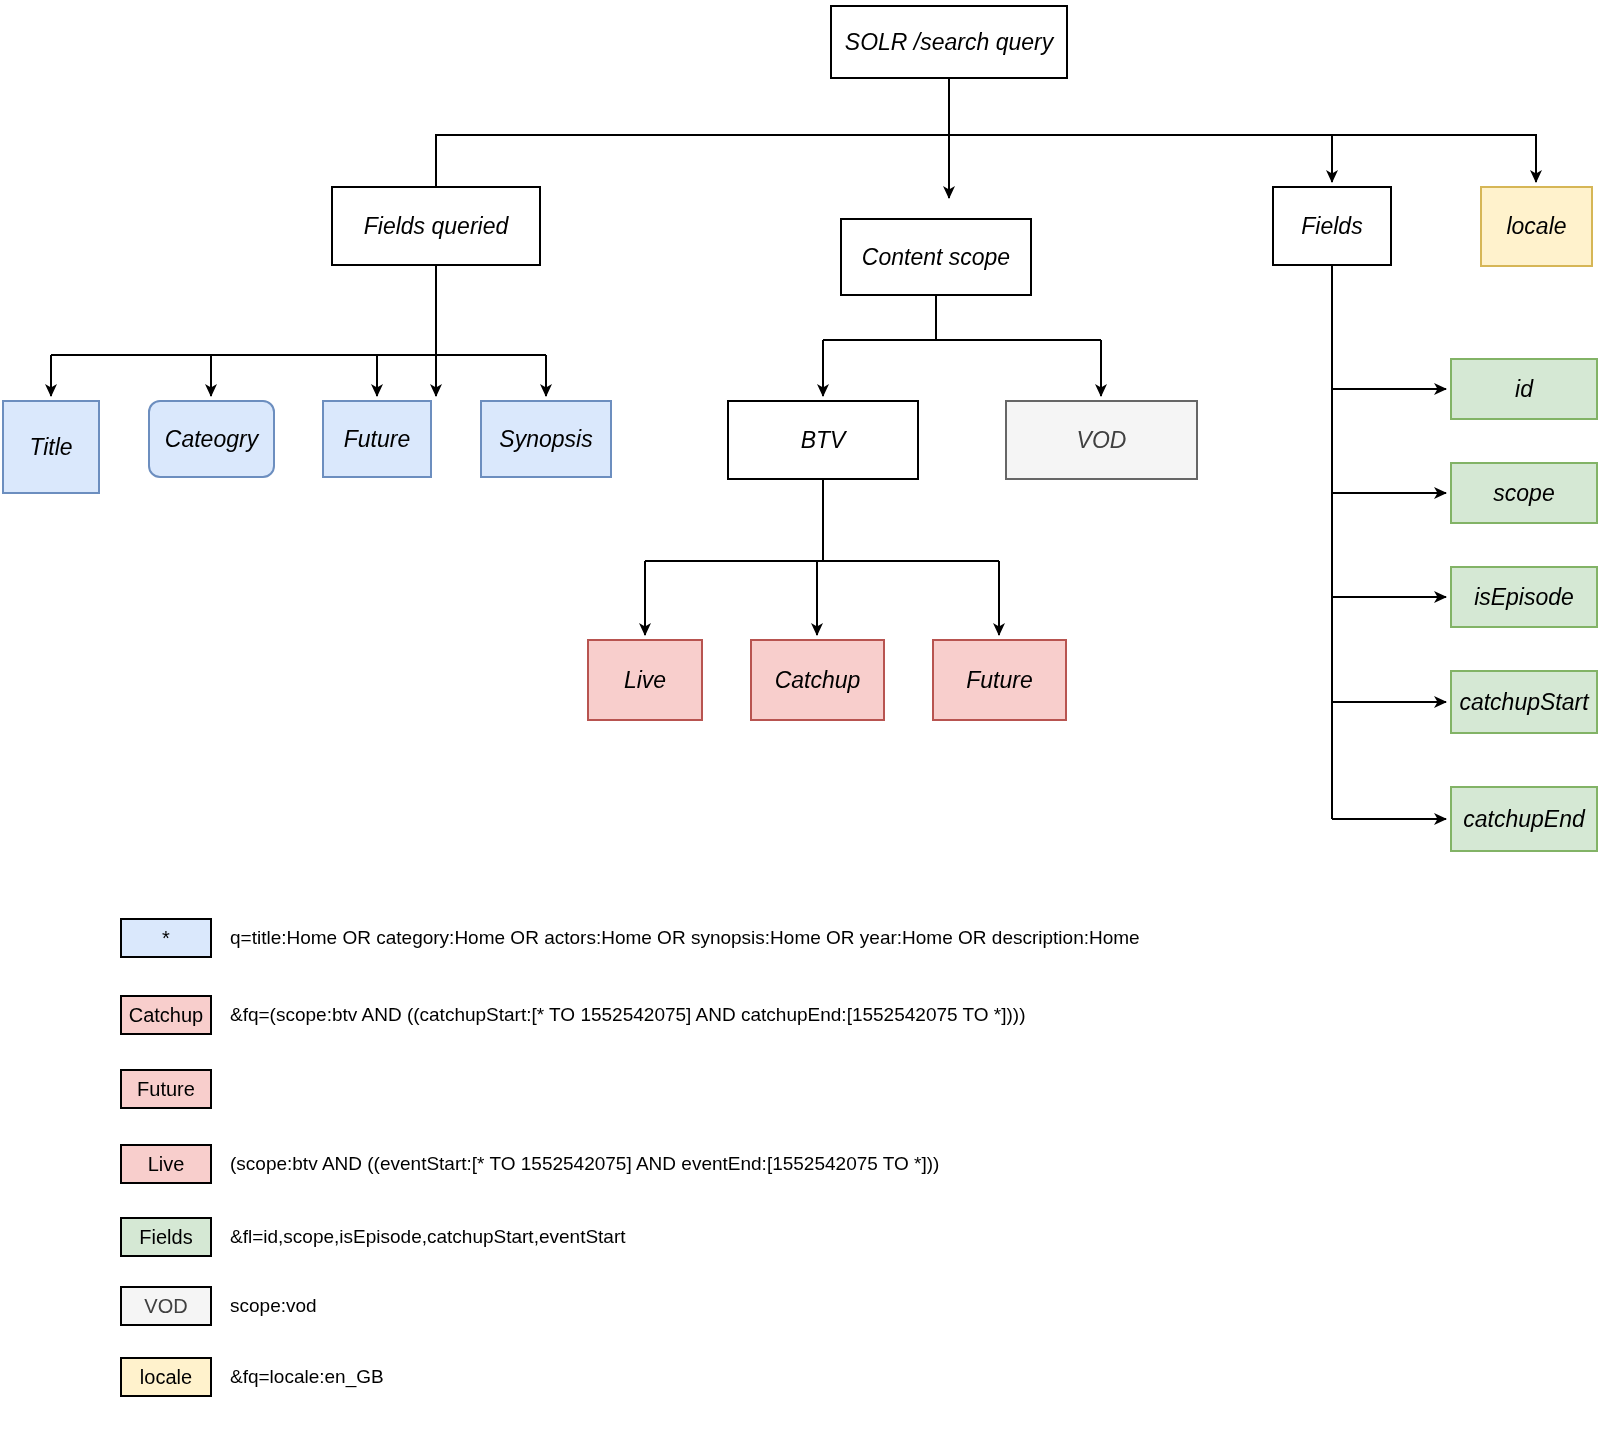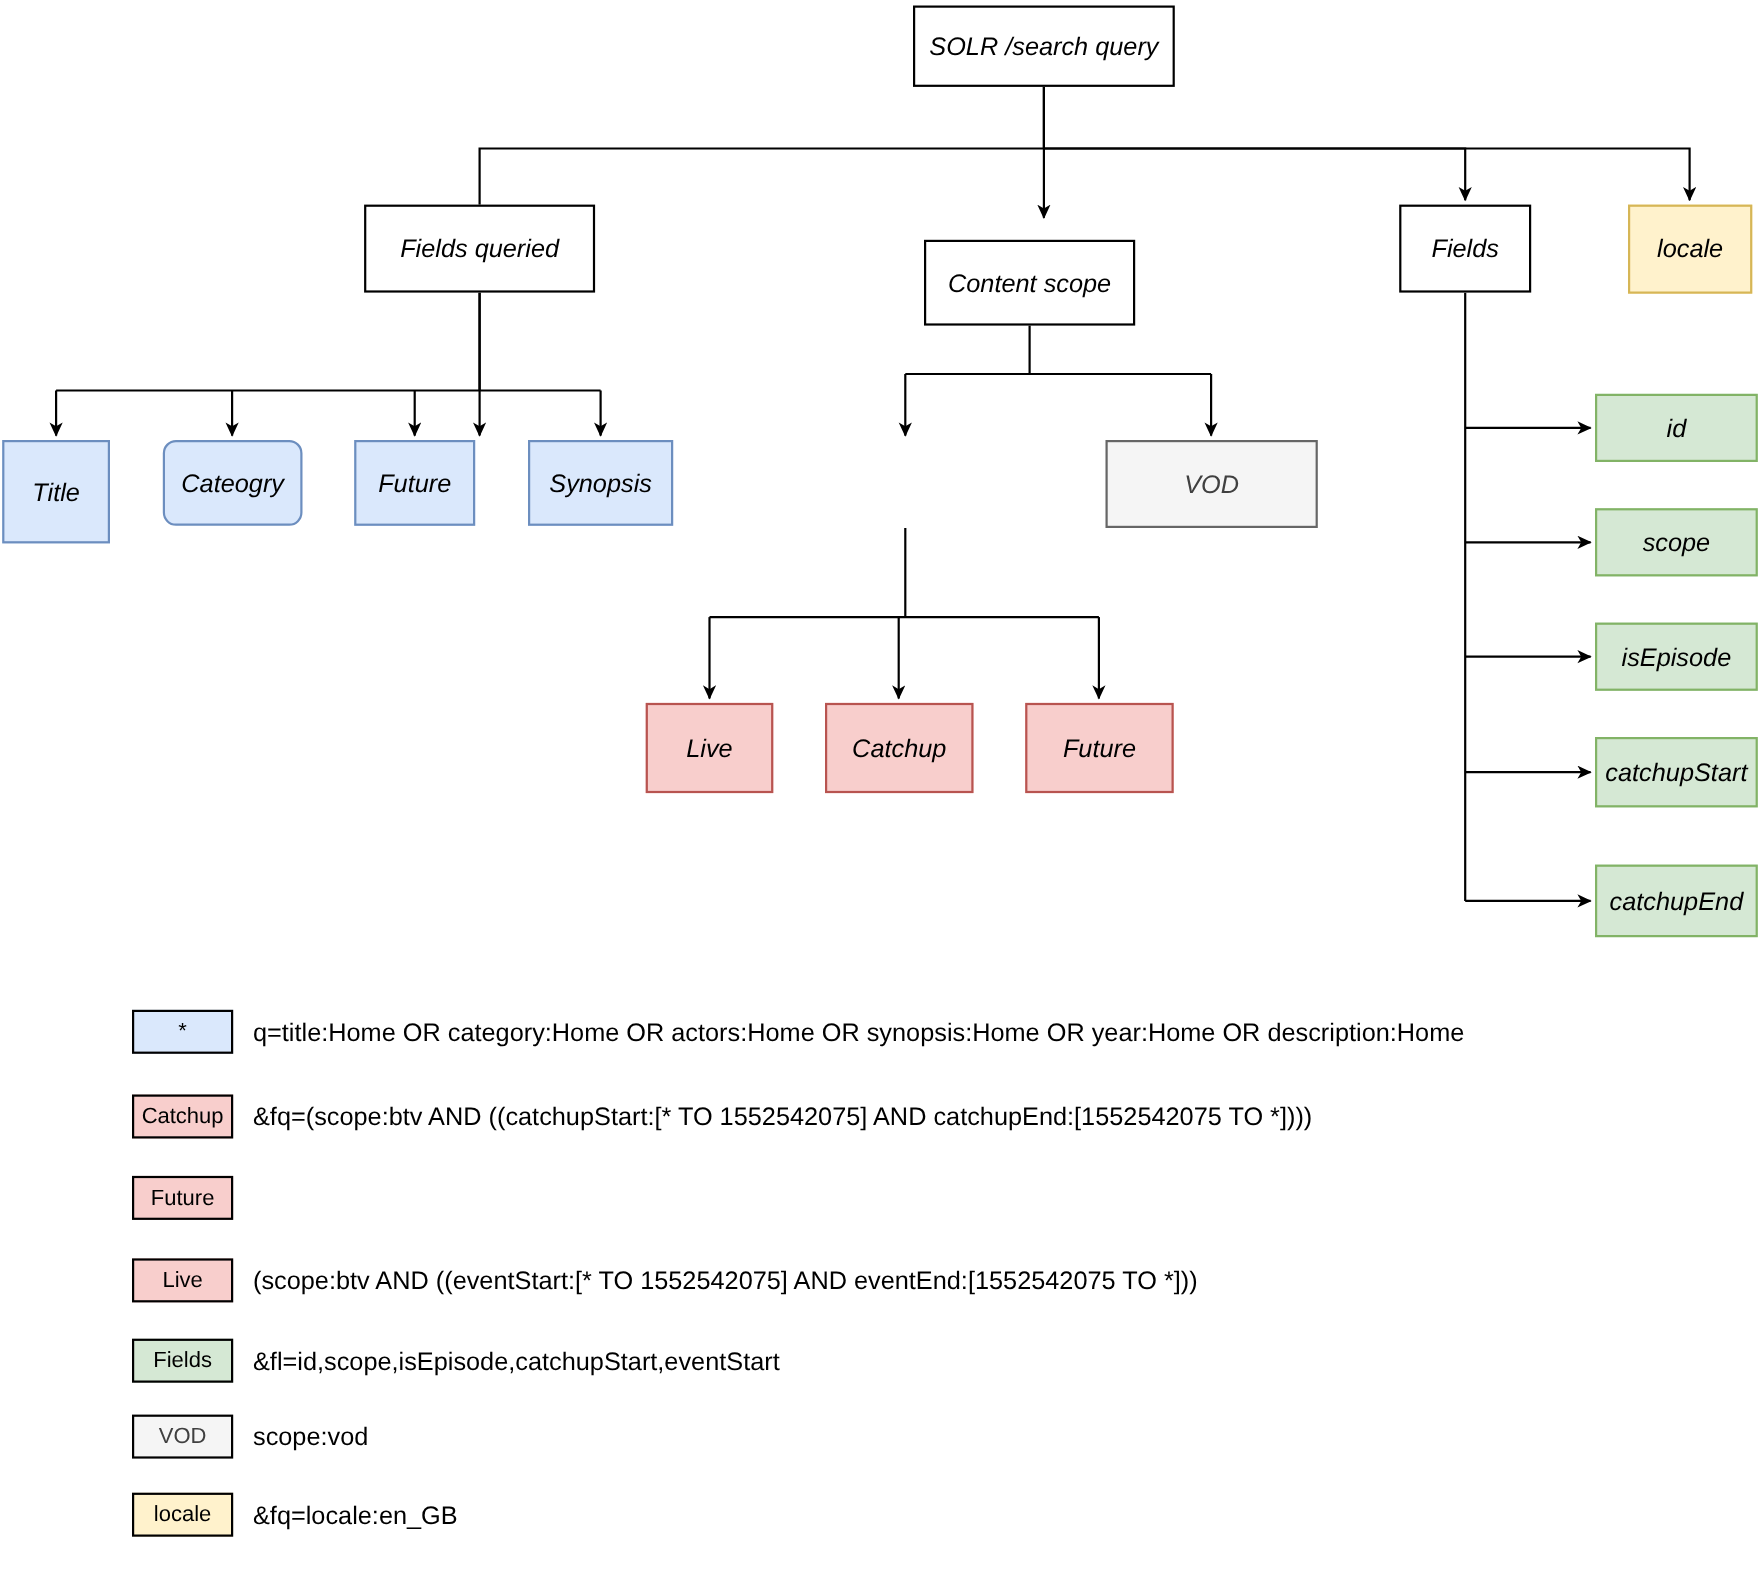--- a/index.html
+++ b/index.html
@@ -57,21 +57,21 @@
   .swatch{
     box-sizing:border-box;
     width:92px;height:40px;
     border:2px solid #000;
     display:flex;align-items:center;justify-content:center;
     font-size:20px;
     flex:0 0 auto;
   }
   .legend-text{
     margin-left:18px;
-    font-size:23px;
+    font-size:19px;
     color:#000000;
     white-space:nowrap;
   }
   #lg-0{top:918px;} #lg-1{top:995px;} #lg-2{top:1069px;} #lg-3{top:1144px;}
   #lg-4{top:1217px;} #lg-5{top:1286px;} #lg-6{top:1357px;}
 </style>
 </head>
 <body>
 
 <div class="canvas">
@@ -120,20 +120,21 @@
   <div class="node" id="n-fieldsqueried">Fields queried</div>
   <div class="node" id="n-contentscope">Content scope</div>
   <div class="node" id="n-fields">Fields</div>
   <div class="node n-yellow" id="n-locale">locale</div>
 
   <div class="node n-blue" id="n-title">Title</div>
   <div class="node n-blue" id="n-cateogry">Cateogry</div>
   <div class="node n-blue" id="n-actors">Future</div>
   <div class="node n-blue" id="n-synopsis">Synopsis</div>
 
+  <div class="node" id="n-btv">BTV</div>
   <div class="node n-gray" id="n-vod">VOD</div>
 
   <div class="node n-red" id="n-live">Live</div>
   <div class="node n-red" id="n-catchup">Catchup</div>
   <div class="node n-red" id="n-future">Future</div>
 
   <div class="node n-green" id="n-id">id</div>
   <div class="node n-green" id="n-scope">scope</div>
   <div class="node n-green" id="n-isepisode">isEpisode</div>
   <div class="node n-green" id="n-catchupstart">catchupStart</div>

